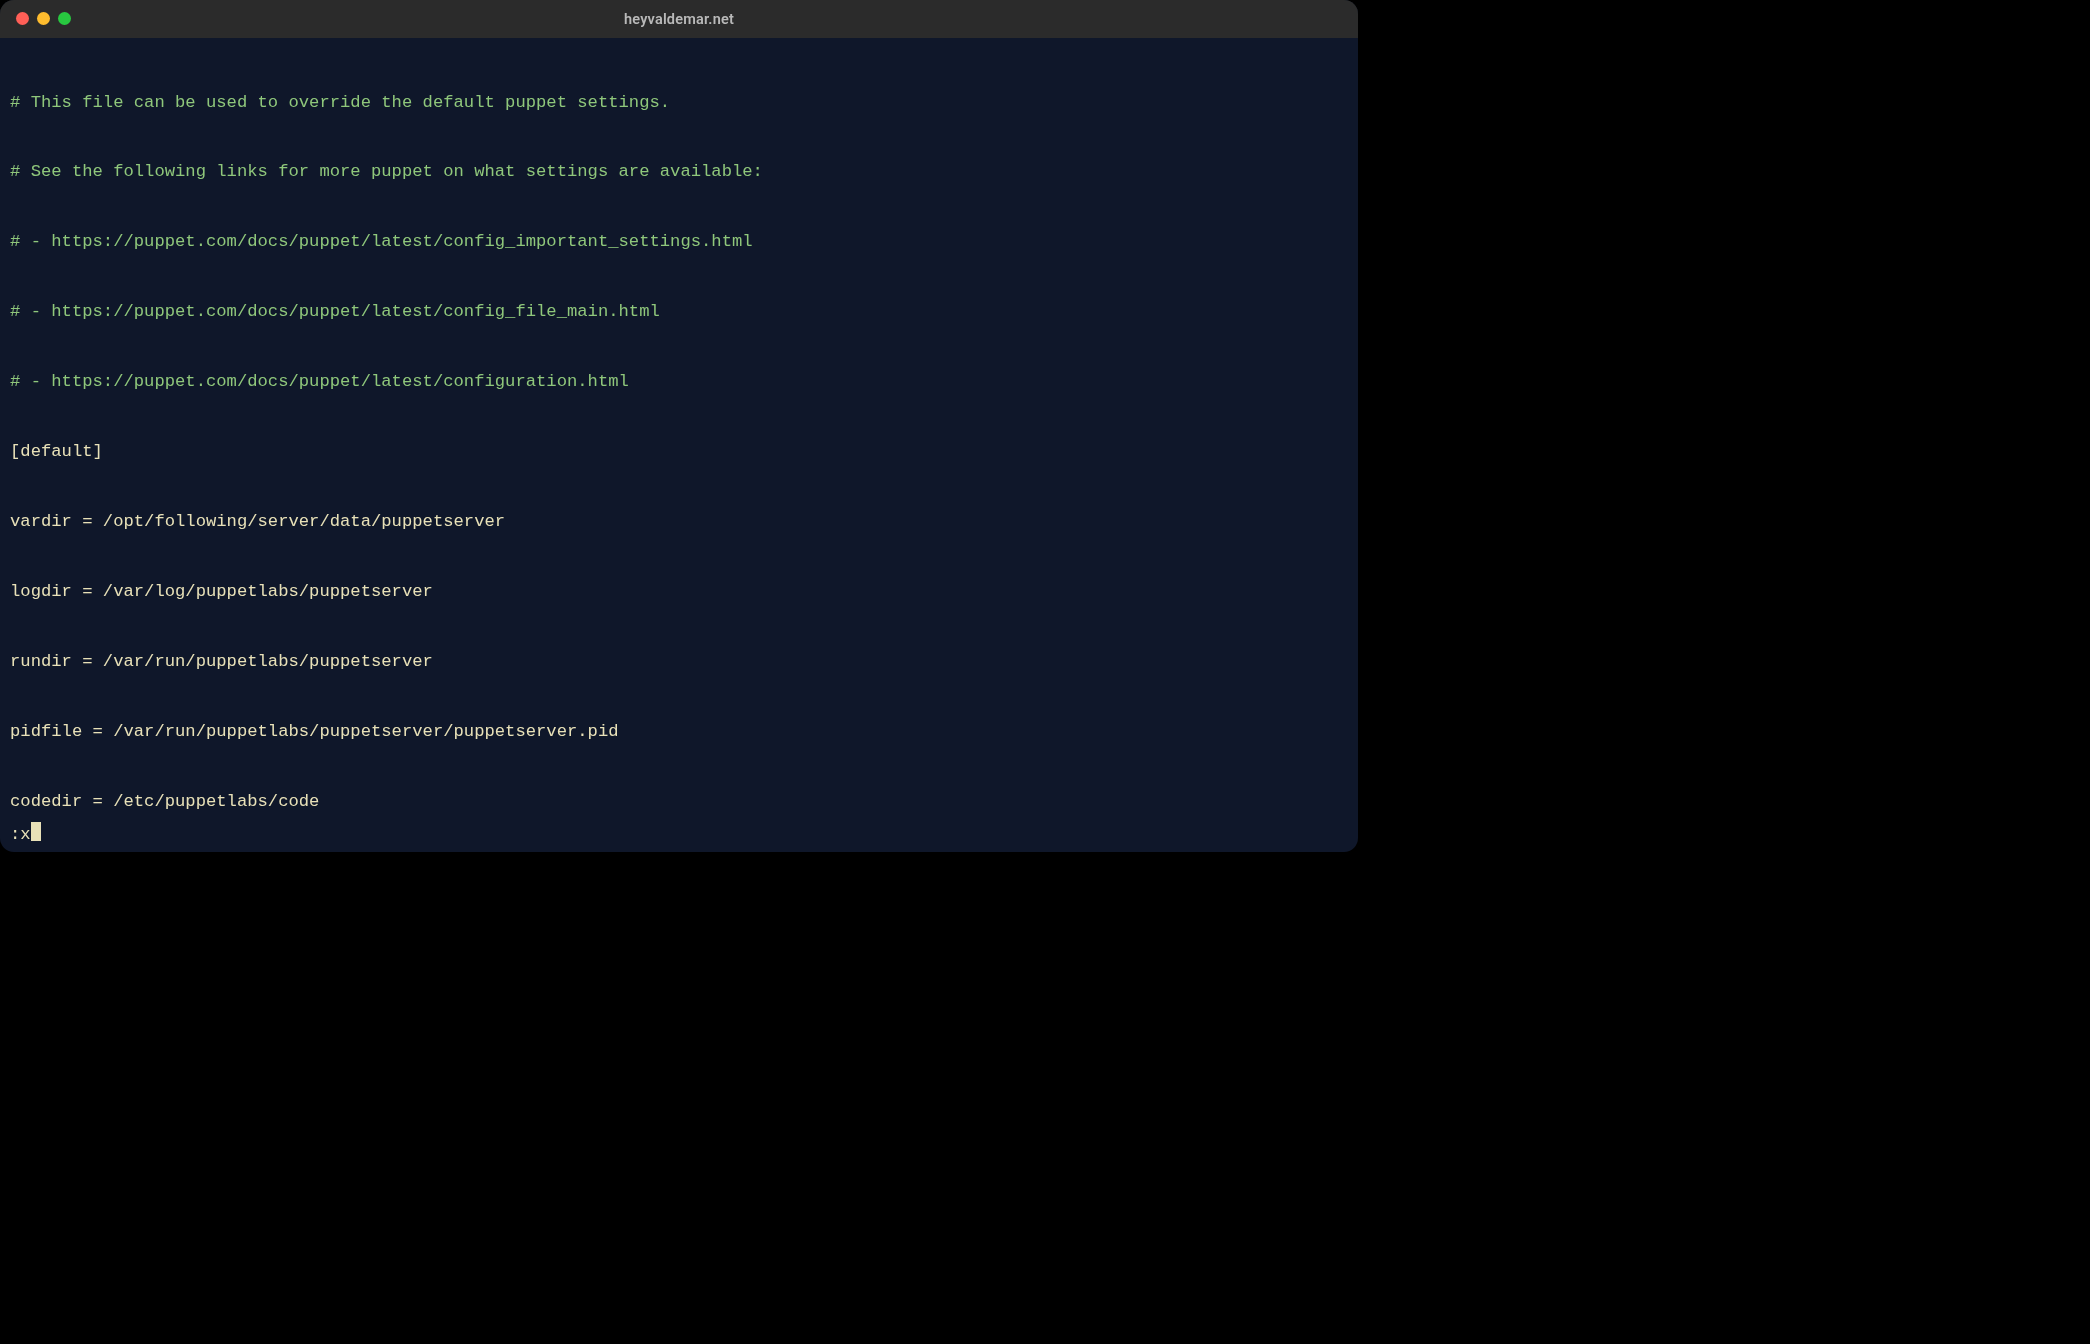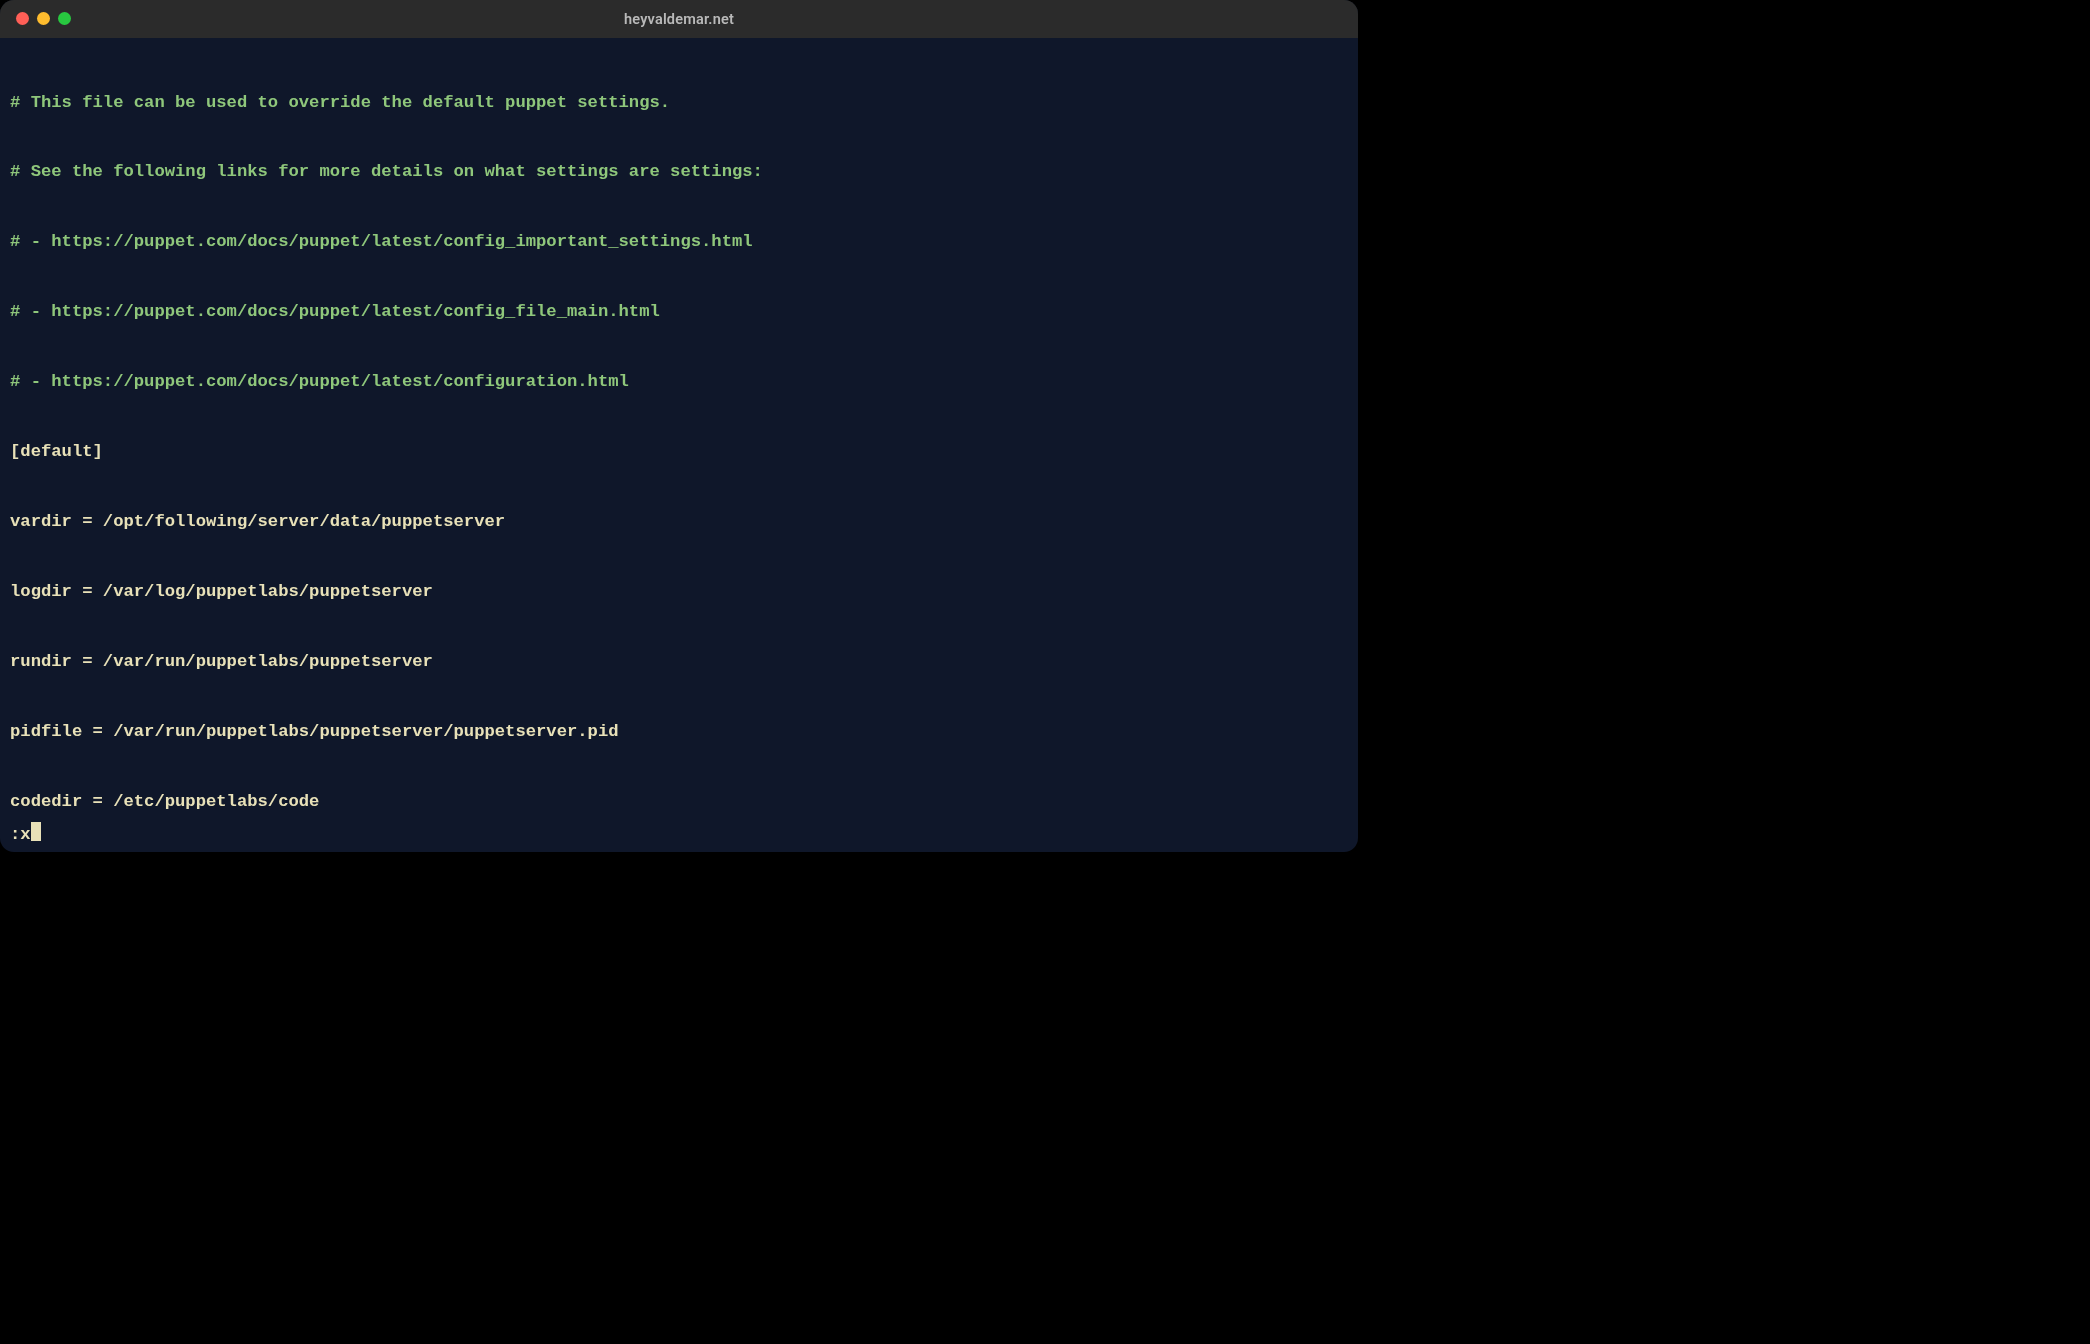--- a/index.html
+++ b/index.html
@@ -56,21 +56,20 @@
   }
   .term-body {
     flex: 1;
     padding: 6px 4px 4px 10px;
     font-size: 17.2px;
     line-height: 23.3px;
     color: #e8e1b8;
     white-space: pre;
     overflow: hidden;
     position: relative;
-    font-weight: bold;
   }
   .line { display: block; }
   .comment { color: #8fc77b; }
   .config  { color: #e8e1b8; }
   .cmdline {
     position: absolute;
     left: 10px;
     bottom: 6px;
     color: #e8e1b8;
   }
@@ -92,21 +91,21 @@
     <div class="traffic-lights">
       <div class="light red"></div>
       <div class="light yellow"></div>
       <div class="light green"></div>
     </div>
     <div class="title-text">heyvaldemar.net</div>
   </div>
 
   <div class="term-body">
     <span class="line comment"># This file can be used to override the default puppet settings.</span>
-    <span class="line comment"># See the following links for more details on what settings are settings:</span>
+    <span class="line comment"># See the following links for more puppet on what settings are available:</span>
     <span class="line comment"># - https://puppet.com/docs/puppet/latest/config_important_settings.html</span>
     <span class="line comment"># - https://puppet.com/docs/puppet/latest/config_file_main.html</span>
     <span class="line comment"># - https://puppet.com/docs/puppet/latest/configuration.html</span>
     <span class="line config">[default]</span>
     <span class="line config">vardir = /opt/following/server/data/puppetserver</span>
     <span class="line config">logdir = /var/log/puppetlabs/puppetserver</span>
     <span class="line config">rundir = /var/run/puppetlabs/puppetserver</span>
     <span class="line config">pidfile = /var/run/puppetlabs/puppetserver/puppetserver.pid</span>
     <span class="line config">codedir = /etc/puppetlabs/code</span>
     

